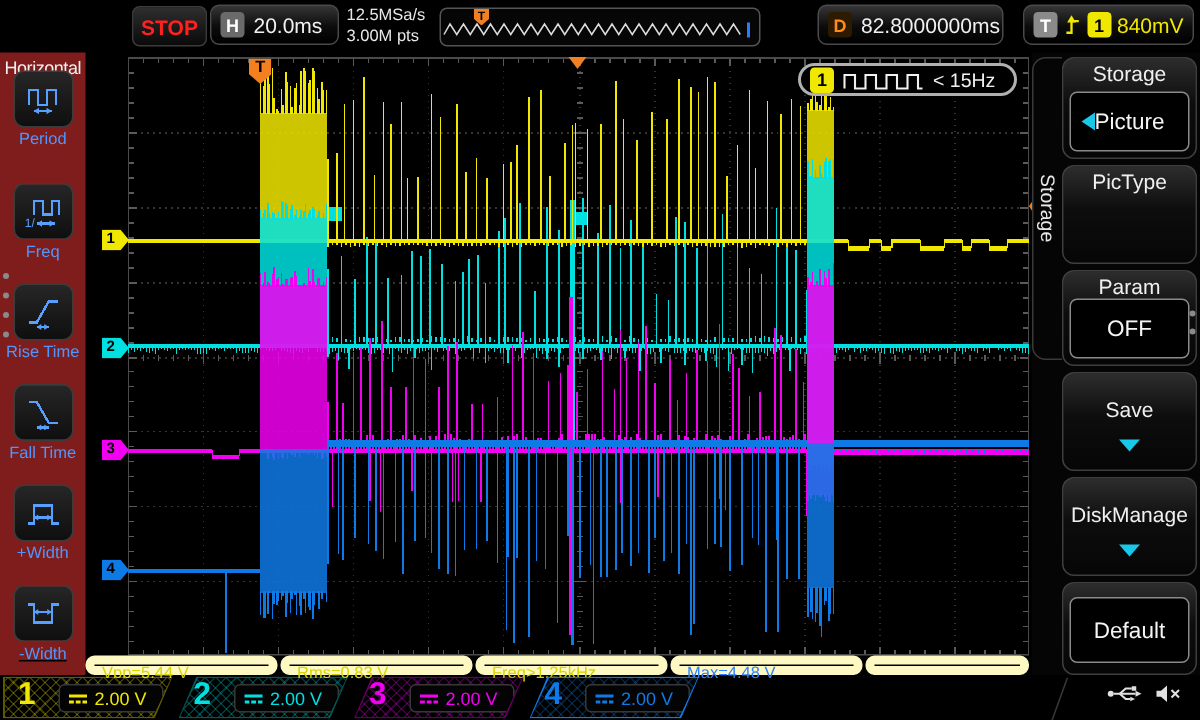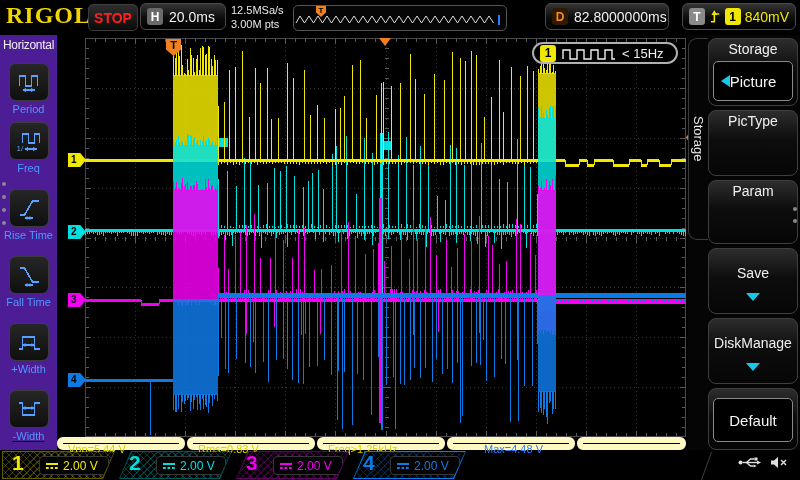--- a/index.html
+++ b/index.html
@@ -23,21 +23,21 @@
   .tb-val{color:#f0f0f0;font-size:14px;}
   .tb-val.yel{color:#f0e800;}
   .srate{position:absolute;left:231px;top:3px;color:#e8e8e8;font-size:11px;line-height:14px;}
   .preview{position:absolute;left:293px;top:5px;width:212px;height:24px;border:1px solid #555;
         border-radius:5px;background:#060606;}
   .pv-flag{position:absolute;left:22px;top:0;width:10px;height:11px;background:#f28020;color:#000;
         font-size:8px;font-weight:bold;text-align:center;line-height:9px;
         clip-path:polygon(0 0,100% 0,100% 60%,50% 100%,0 60%);}
   .pv-bracket{position:absolute;right:6px;top:9px;width:2px;height:10px;background:#2b7bff;}
   
-  .leftmenu{position:absolute;left:0;top:35px;width:57px;height:415px;background:#4c1d95;}
+  .leftmenu{position:absolute;left:0;top:35px;width:57px;height:415px;background:#7f1d1d;}
   .lm-title{position:absolute;left:0;top:3px;width:57px;text-align:center;color:#f0f0f0;font-size:12px;letter-spacing:-0.3px;}
   .lm-item{position:absolute;left:0;width:57px;text-align:center;}
   .lm-icon{width:38px;height:36px;margin:0 auto;border:1px solid #3c3c3c;border-radius:7px;
         background:linear-gradient(#262626,#0f0f0f);display:flex;align-items:center;justify-content:center;}
   .lm-label{margin-top:2px;color:#4f97ff;font-size:11px;}
   .lm-dots{position:absolute;left:2px;top:147px;}
   .dot{width:4px;height:4px;border-radius:50%;background:#8a8a8a;margin-bottom:9px;}
   
   #wave{position:absolute;left:85px;top:38px;background:#000;}
   .chtag{position:absolute;left:68px;width:18px;height:14px;color:#000;font-size:10px;font-weight:bold;
@@ -84,21 +84,20 @@
         background-image:linear-gradient(90deg,currentColor 0 3px,transparent 3px 4.5px);background-size:4.5px 2px;color:inherit;}
   .slantsep{position:absolute;left:706px;top:451px;width:1px;height:30px;background:#3a3a3a;transform:rotate(20deg);}
   .statusicons{position:absolute;left:738px;top:456px;display:flex;gap:8px;align-items:center;}
 </style>
 </head>
 <body>
 
 <div class="screen">
 
   <div class="topbar">
-    <div class="logo">RIGOL</div>
     <div class="stopbtn">STOP</div>
     <div class="tb-box" style="left:140px;width:86px;">
       <span class="chip hchip">H</span>
       <span class="tb-val">20.0ms</span>
     </div>
     <div class="srate">
       <div>12.5MSa/s</div>
       <div>3.00M pts</div>
     </div>
     <div class="preview">
@@ -119,21 +118,21 @@
         <path d="M5.5,1 l-3,5 h6 z" fill="#f0e800"></path>
       </svg>
       <span class="chip ychip">1</span>
       <span class="tb-val yel">840mV</span>
     </div>
   </div>
 
   <div class="leftmenu">
     <div class="lm-title">Horizontal</div>
     <div id="lm-items">
-        <div class="lm-item" style="top: 28px;">
+        <div class="lm-item" style="top: 12px;">
           <div class="lm-icon">
             <svg width="26" height="24" viewBox="0 0 25 24">
               <path d="M3,16 V6 H9 V16 H15 V6 H21 V16" stroke="#58a0ff" stroke-width="1.6" fill="none" shape-rendering="crispEdges"></path>
               <path d="M6,20 H18" stroke="#58a0ff" stroke-width="1.6" fill="none" shape-rendering="crispEdges"></path>
               <path d="M6,20 l3.5,-2.2 v4.4 z" fill="#58a0ff"></path>
               <path d="M18,20 l-3.5,-2.2 v4.4 z" fill="#58a0ff"></path>
             </svg>
           </div>
           <div class="lm-label">Period</div>
         </div>
@@ -277,20 +276,23 @@
           <div class="rm-btn">
             <div class="arrow-left"></div>
             <span>Picture</span>
           </div>
         </div>
         <div class="rm-item" style="top: 75px; height: 66px;">
           <div class="rm-label">PicType</div>
         </div>
         <div class="rm-item" style="top: 145px; height: 64px;">
           <div class="rm-label">Param</div>
+          <div class="rm-btn">
+            <span>OFF</span>
+          </div>
         </div>
         <div class="rm-item" style="top: 213px; height: 66px;">
           <div class="rm-menu-label">Save</div>
           <div class="arrow-down"></div>
         </div>
         <div class="rm-item" style="top: 283px; height: 66px;">
           <div class="rm-menu-label">DiskManage</div>
           <div class="arrow-down"></div>
         </div>
         <div class="rm-item" style="top: 353px; height: 62px;">
@@ -300,21 +302,21 @@
     <div class="rm-dots" id="rm-dots">
         <div class="dot" style="margin-bottom: 8px;"></div>
         <div class="dot" style="margin-bottom: 8px;"></div>
       </div>
   </div>
 
   <div id="measure-row">
       <div class="mslot" style="left: 57px; width: 128px; color: rgb(216, 212, 0);">Vpp=5.44 V</div>
       <div class="mslot" style="left: 187px; width: 128px; color: rgb(216, 212, 0);">Rms=0.83 V</div>
       <div class="mslot" style="left: 317px; width: 128px; color: rgb(216, 212, 0);">Freq&gt;1.25kHz</div>
-      <div class="mslot" style="left: 447px; width: 128px; color: rgb(46, 127, 255); text-align: center;">Max=4.48 V</div>
+      <div class="mslot" style="left: 447px; width: 128px; color: rgb(46, 127, 255);">Max=4.48 V</div>
       <div class="mslot" style="left: 577px; width: 109px; color: rgb(136, 136, 136);"></div>
     </div>
 
   <div id="chan-row">
       <div class="cell" style="left: 2px; clip-path: polygon(0px 0px, 100% 0px, calc(100% - 12px) 100%, 0px 100%); background: rgba(240, 232, 0, 0.4);">
         <div class="cell-in" style="clip-path: polygon(0px 0px, 100% 0px, calc(100% - 12px) 100%, 0px 100%); background-image: repeating-linear-gradient(45deg, rgba(240, 232, 0, 0.25) 0px, rgba(240, 232, 0, 0.25) 1px, transparent 1px, transparent 5px), repeating-linear-gradient(-45deg, rgba(240, 232, 0, 0.25) 0px, rgba(240, 232, 0, 0.25) 1px, transparent 1px, transparent 5px);">
           <div class="chnum" style="color: rgb(240, 232, 0);">1</div>
           <div class="chval" style="color: rgb(240, 232, 0);">
             <div class="coup" style="color: rgb(240, 232, 0);">
               <div class="c1" style="background: rgb(240, 232, 0);"></div>

